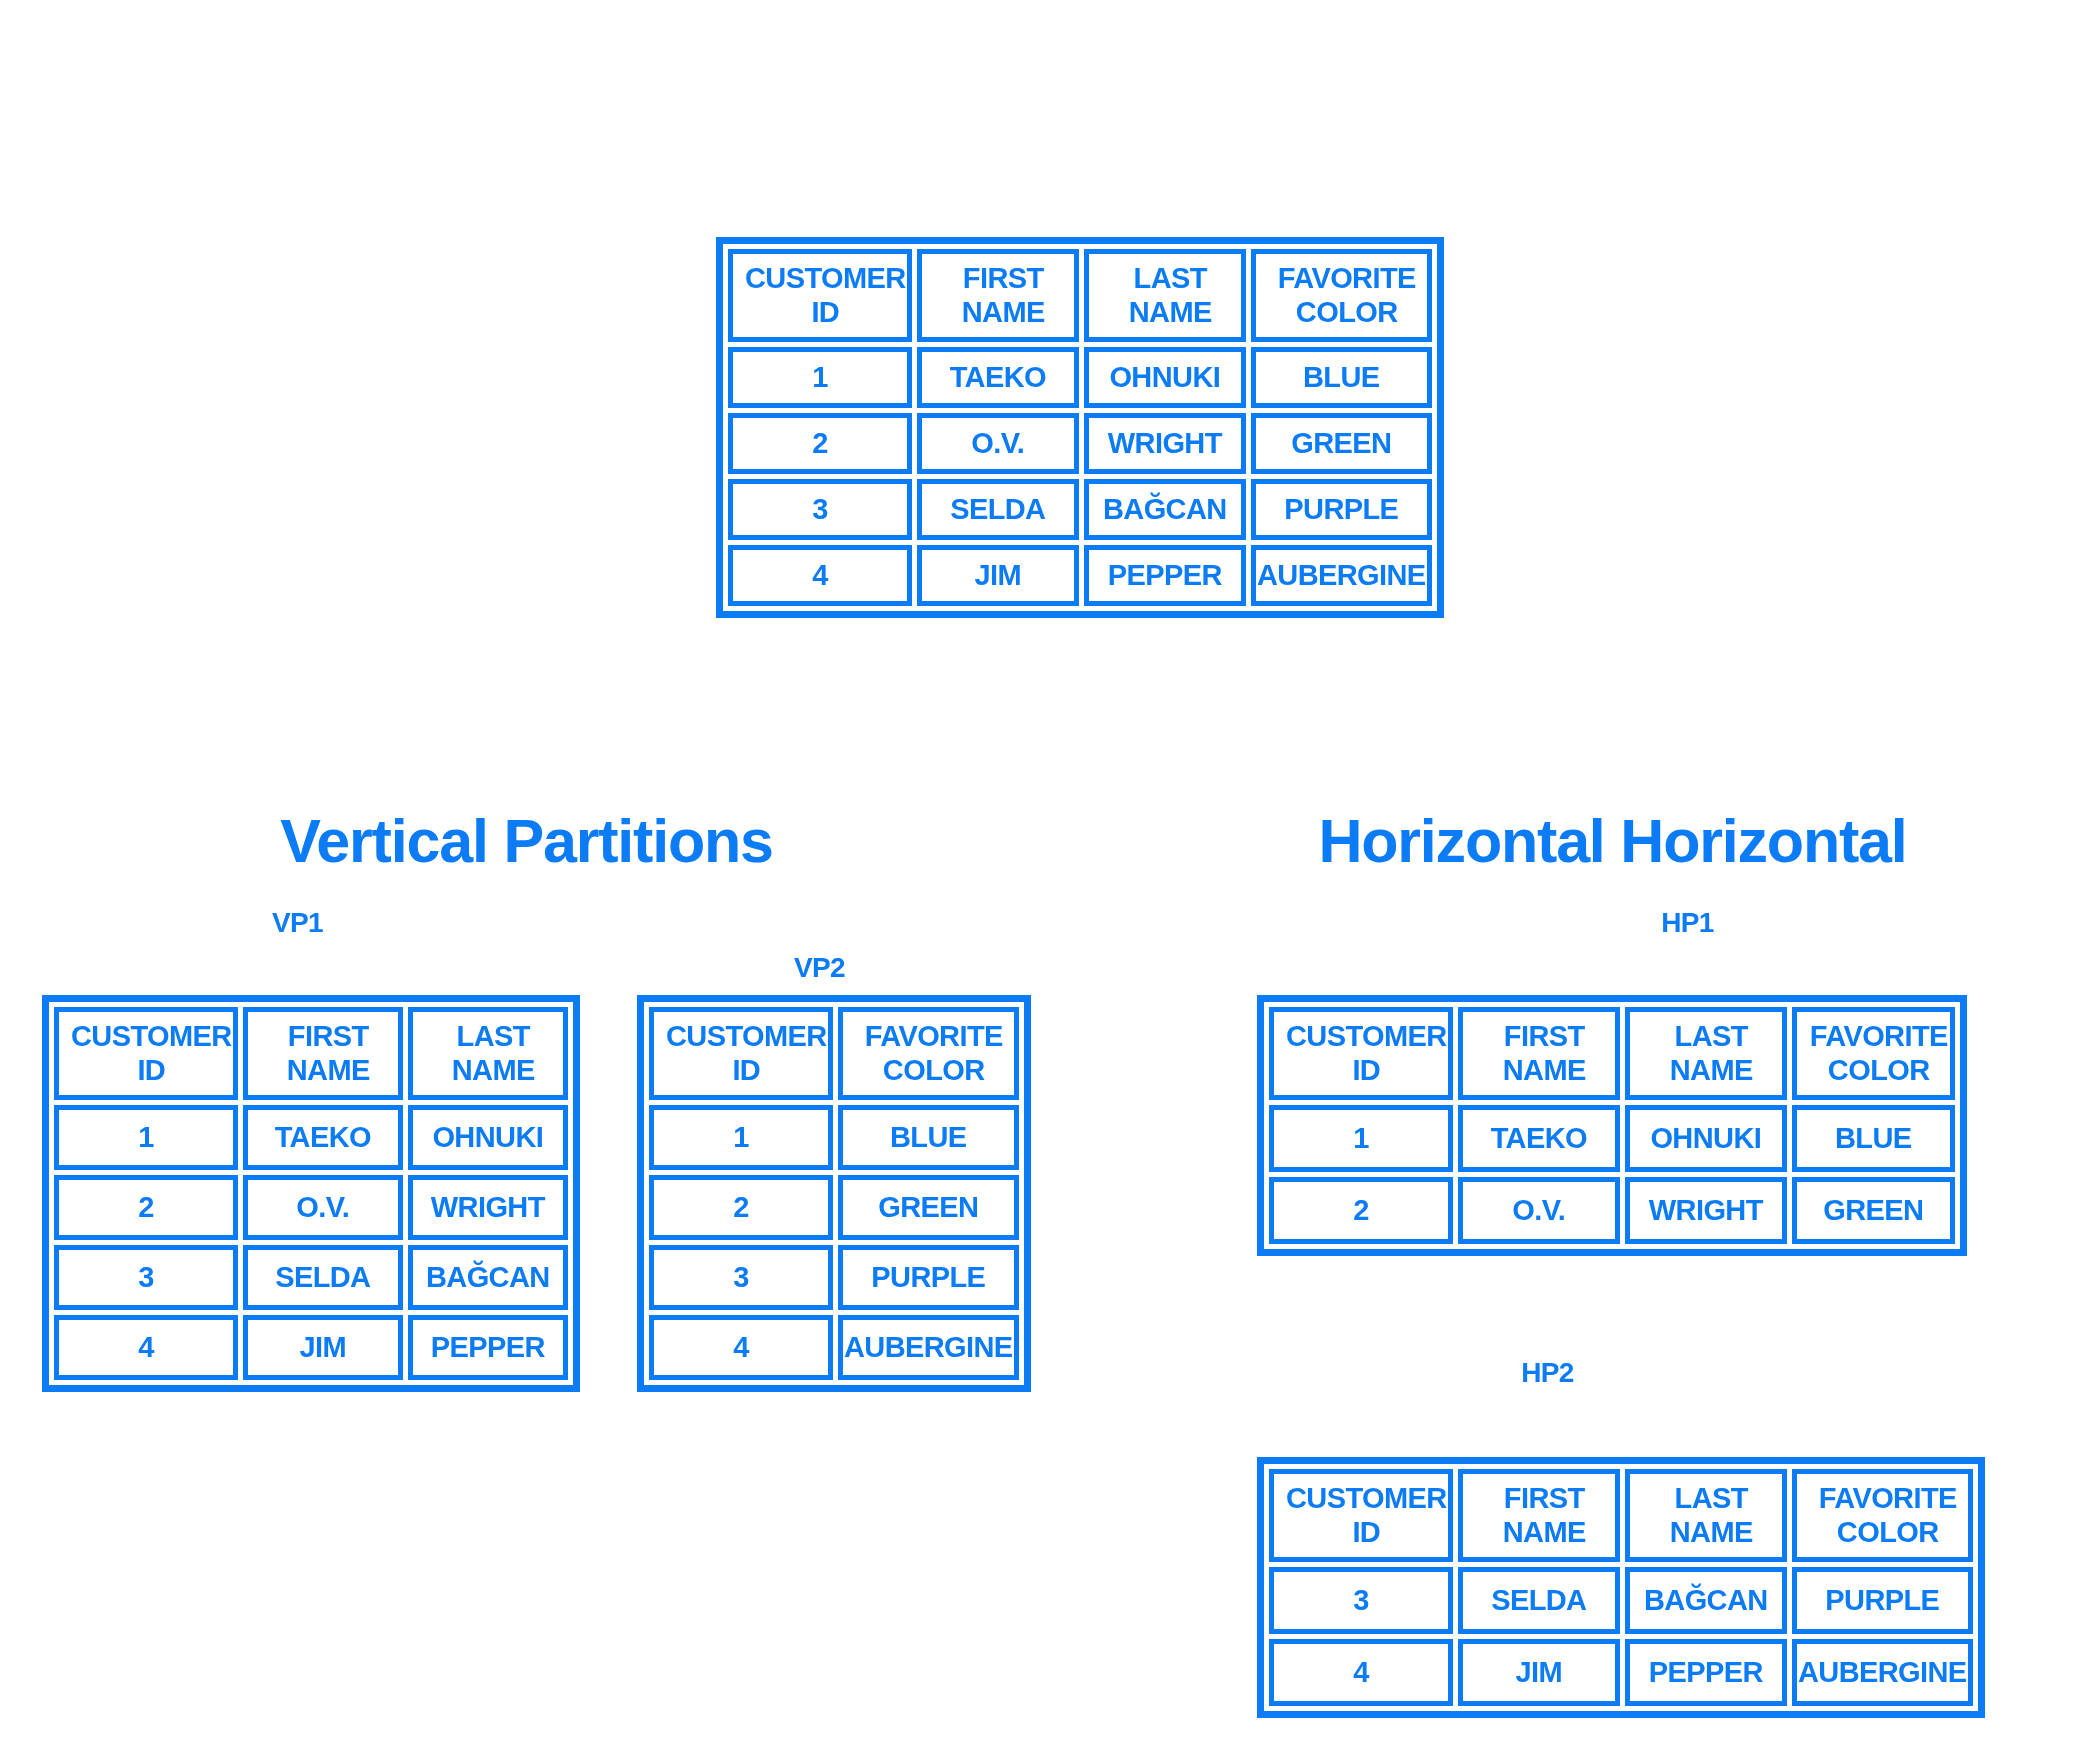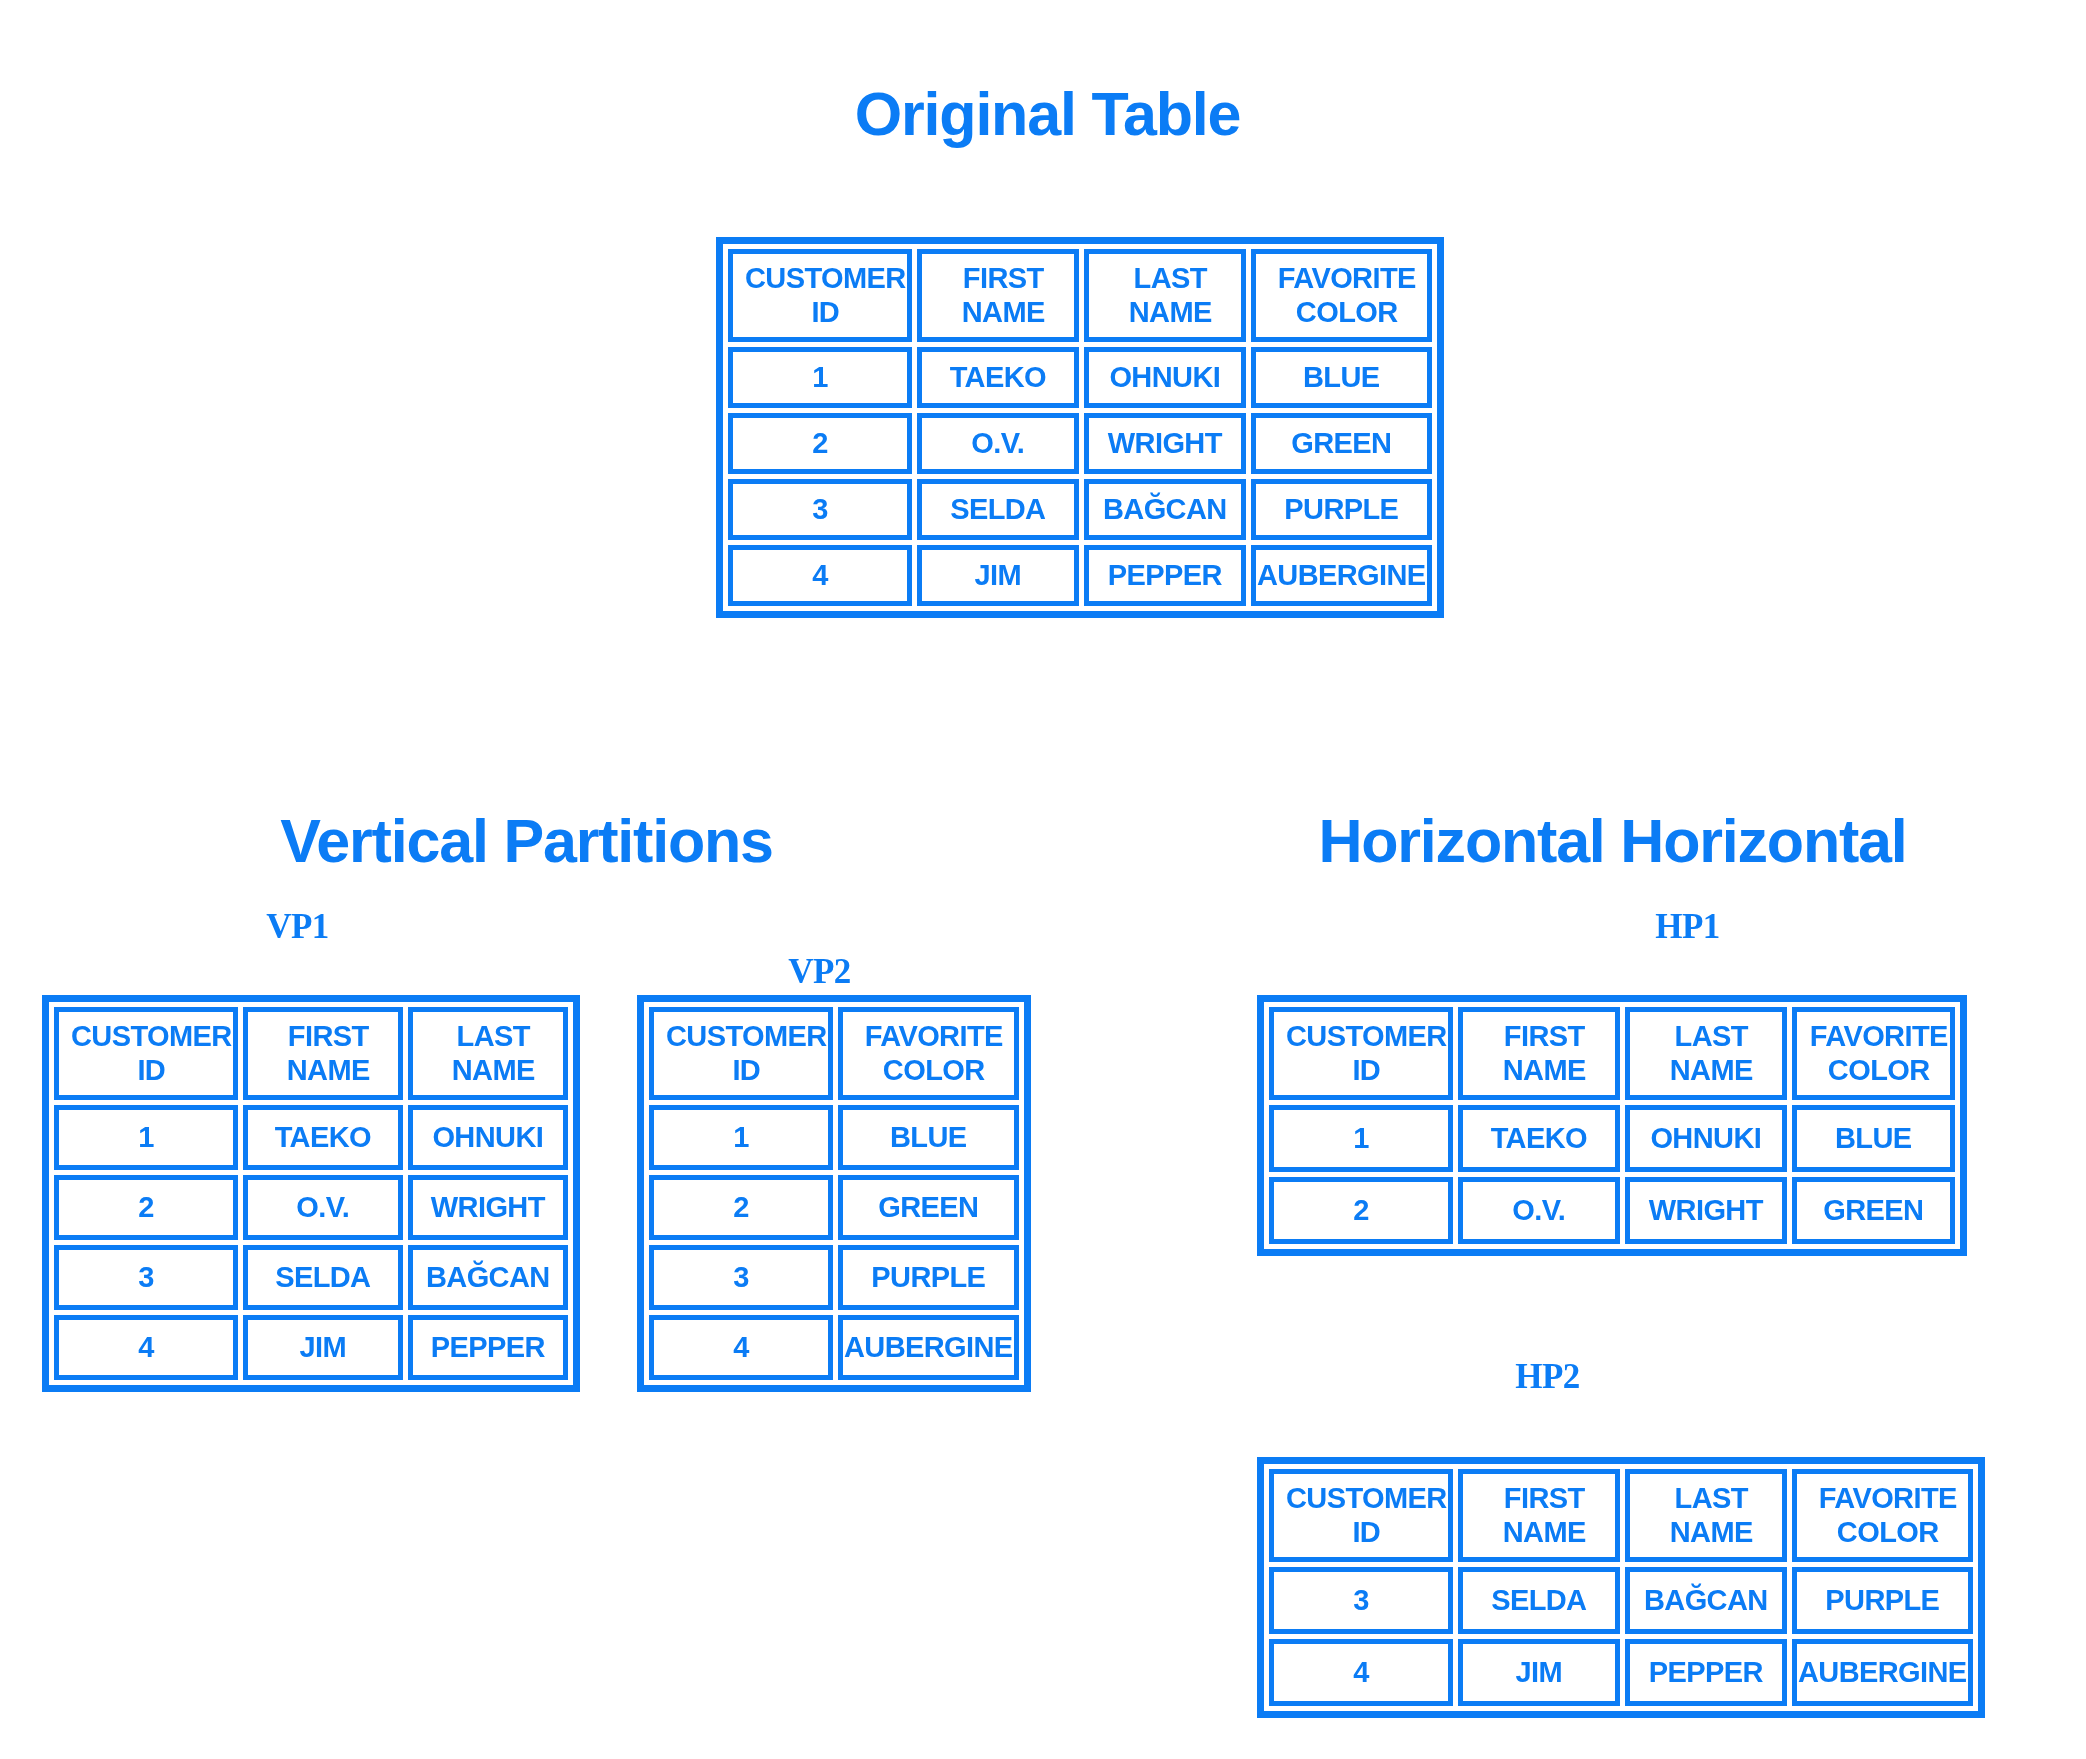--- a/index.html
+++ b/index.html
@@ -10,21 +10,21 @@
     background:var(--bg);
     font-family:"Liberation Sans","DejaVu Sans",sans-serif;
     font-weight:bold; color:var(--accent);
   }
   .title{
     position:absolute; text-align:center; letter-spacing:-1.2px;
     font-size:61px; line-height:1.1; white-space:nowrap;
   }
   .sublabel{
     position:absolute; text-align:center; letter-spacing:-0.6px;
-    font-size:35px; line-height:1.1; white-space:nowrap;font-family:Liberation Serif, serif;
+    font-size:28px; line-height:1.1; white-space:nowrap;
   }
   table.ptable{
     position:absolute; border-collapse:separate; border-spacing:5.2px;
     border:7px solid var(--accent); table-layout:fixed; background:var(--bg);
   }
   table.ptable td{
     border:5.8px solid var(--accent); box-sizing:border-box;
     text-align:center; vertical-align:middle;
     font-size:29px; line-height:1.16; letter-spacing:-0.6px;
     white-space:pre-line; padding:0 1.2px; overflow:hidden;
@@ -46,21 +46,20 @@
   .label-vp1{ left:182px;  top:908px; width:231px; }
   .label-vp2{ left:704px; top:953px; width:231px; }
   .label-hp1{ left:1572px; top:908px; width:231px; }
   .label-hp2{ left:1432px; top:1358px; width:231px; }
 </style>
 </head>
 <body>
 
 <div class="canvas">
 
-  <div class="title title-original">Original Table</div>
 
   <table class="ptable t-original">
     <colgroup>
         <col style="width:162px">
         <col style="width:162px">
         <col style="width:162px">
         <col style="width:163px">
       </colgroup>
     <tbody>
         <tr class="hrow">

